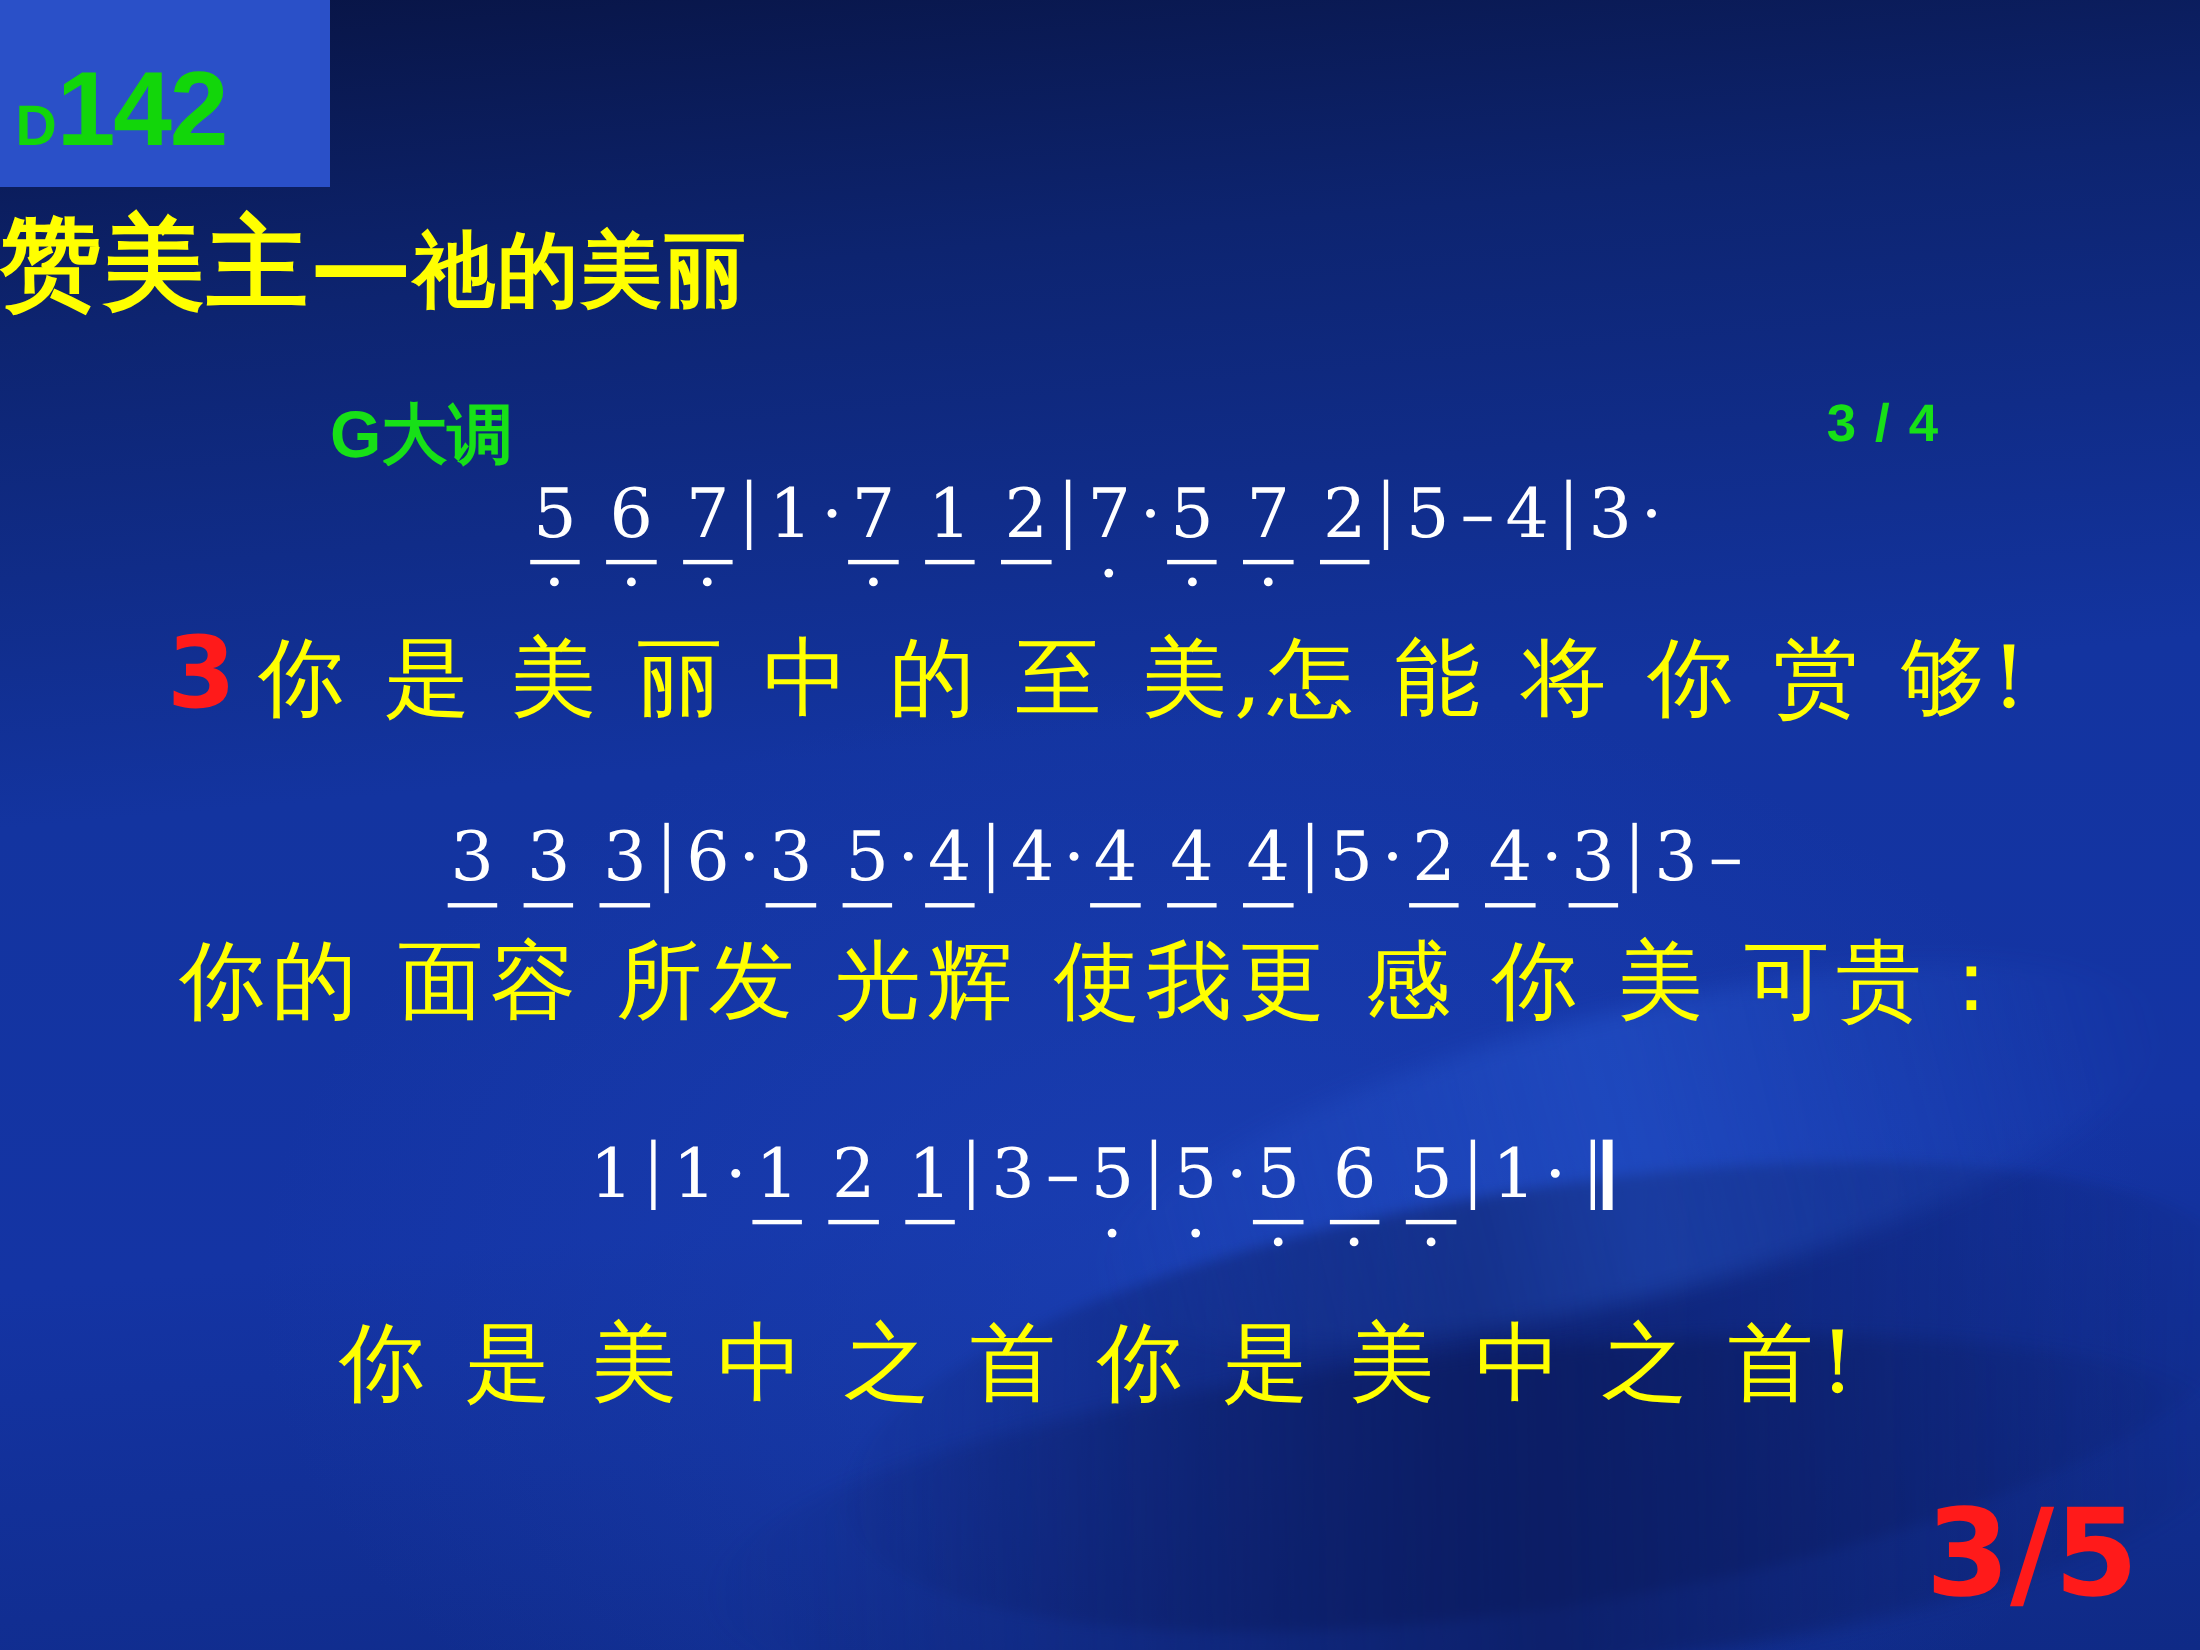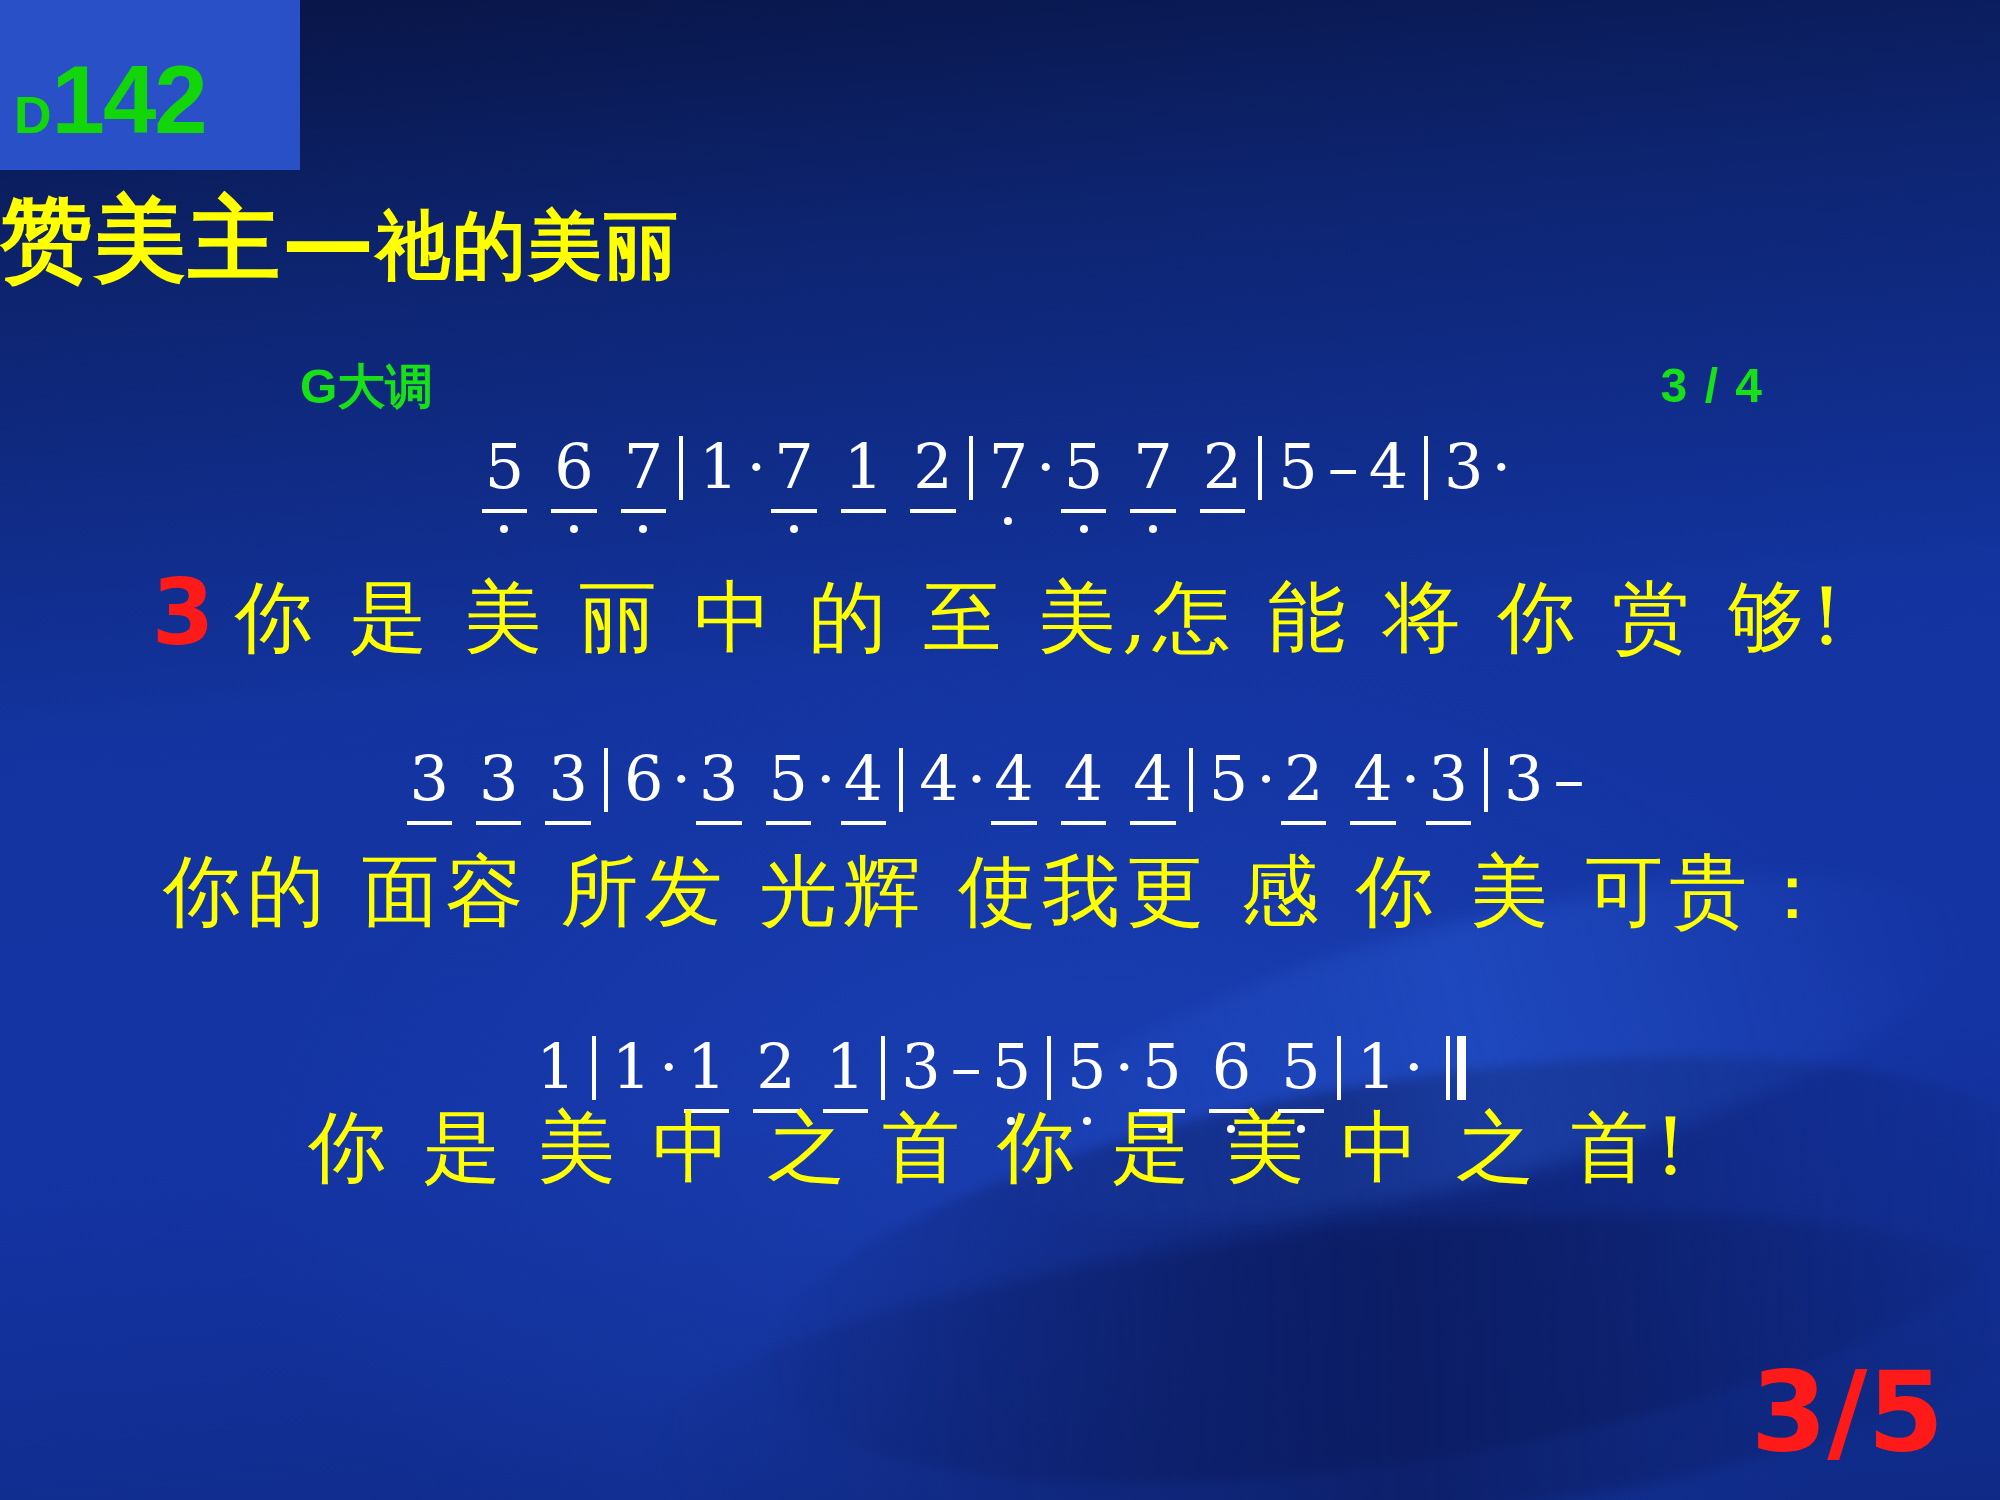--- a/index.html
+++ b/index.html
@@ -74,21 +74,21 @@
     font-weight: bold;
     white-space: nowrap;
   }
   .title-main { font-size: 92px; letter-spacing: 2px; }
   .title-sub  { font-size: 74px; letter-spacing: 2px; }
 
   .key-label {
     position: absolute;
     left: 300px; top: 355px;
     color: #17e017;
-    font-size: 48px;
+    font-size: 60px;
     font-weight: bold;
   }
   .meter-label {
     position: absolute;
     right: 236px; top: 358px;
     color: #17e017;
     font-size: 48px;
     font-weight: bold;
     letter-spacing: 2px;
   }
@@ -308,19 +308,19 @@
       <span class="sp"></span>
     <span class="tok u1 dotlow"><span class="num">6</span></span>
       <span class="sp"></span>
     <span class="tok u1 dotlow"><span class="num">5</span></span>
     <span class="bar"></span>
     <span class="tok"><span class="num">1</span></span>
       <span class="dot-sep">·</span>
     <span class="endbar"><i></i><i class="thick"></i></span>
   </div>
 
-  <div class="lyrics" style="top: 1096px;">
+  <div class="lyrics" style="top: 1187px;">
     <span>你 是 美 中 之 首 你 是 美 中 之 首!</span>
   </div>
 
   <div class="pagenum">3/5</div>
 
 </div>
 
 </body></html>

